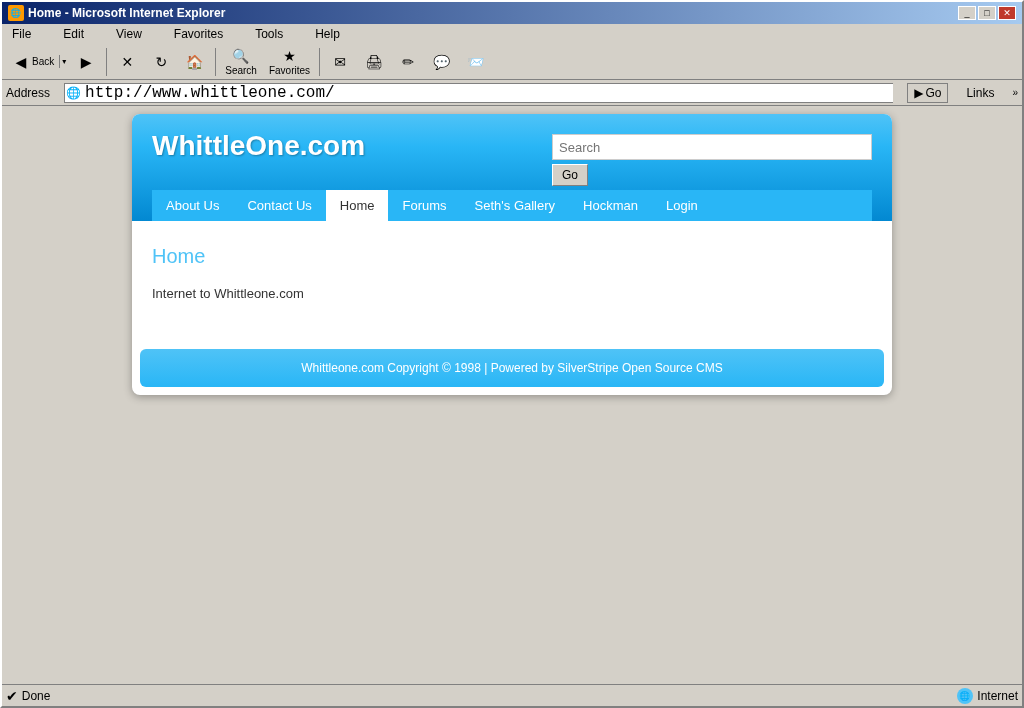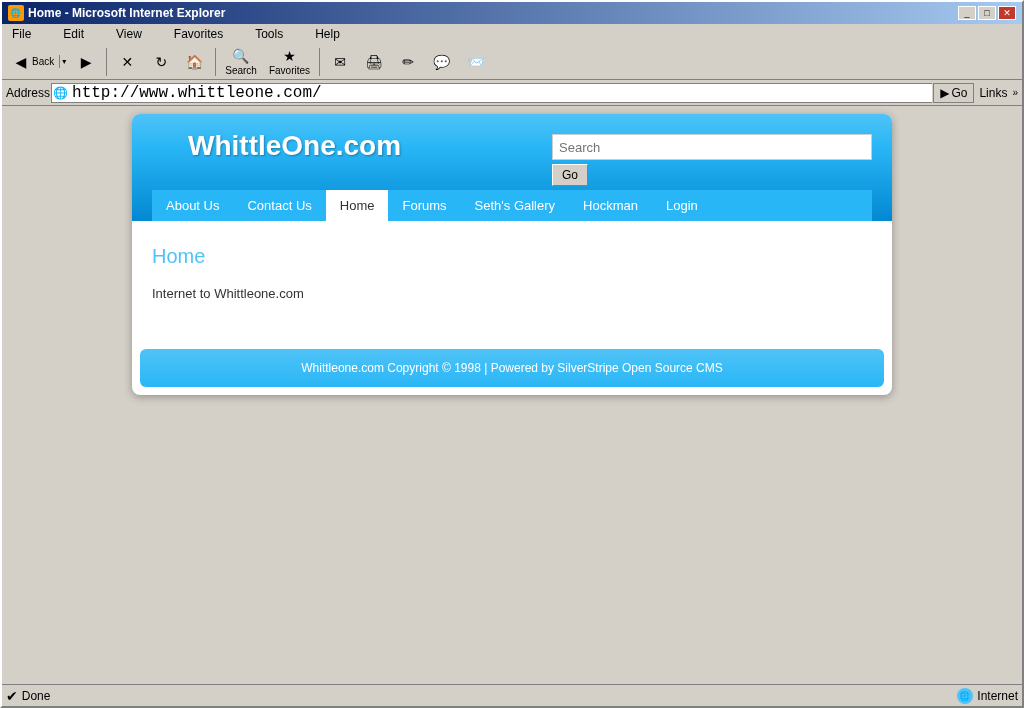--- a/index.html
+++ b/index.html
@@ -152,21 +152,21 @@
 
     
     .address-bar {
       background: #d4d0c8;
       display: flex;
       align-items: center;
       padding: 2px 4px;
       height: 26px;
       flex-shrink: 0;
       border-bottom: 1px solid #808080;
-      gap: 1px;
+      gap: 14px;
     }
     .address-label {
       font-size: 12px;
       color: #000;
     }
     .address-input-wrap {
       flex: 1;
       display: flex;
       align-items: center;
       background: white;
@@ -234,21 +234,20 @@
     
     .site-header {
       background: linear-gradient(180deg, #4fc3f7 0%, #29b6f6 30%, #0288d1 100%);
       padding: 16px 20px 0 20px;
       position: relative;
     }
     .header-top {
       display: flex;
       align-items: flex-start;
       justify-content: space-between;
-      margin-left: 36px;
     }
     .site-logo {
       color: white;
       font-size: 28px;
       font-weight: bold;
       font-family: Arial, sans-serif;
       text-shadow: 1px 1px 2px rgba(0,0,0,0.3);
       padding-bottom: 10px;
     }
     .search-area {

